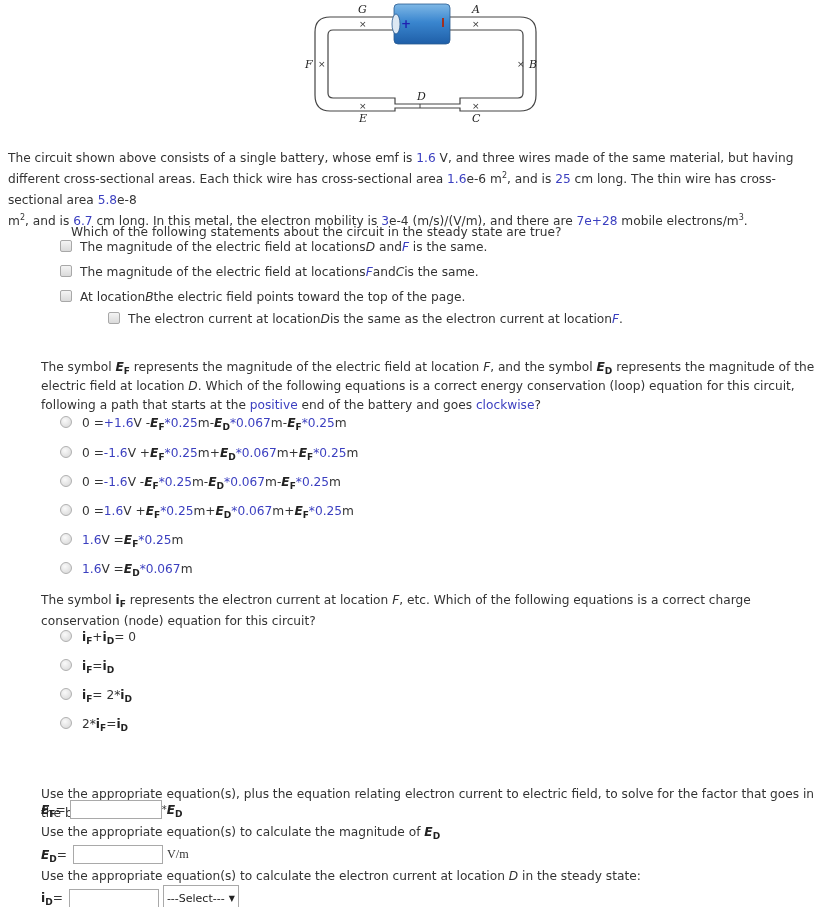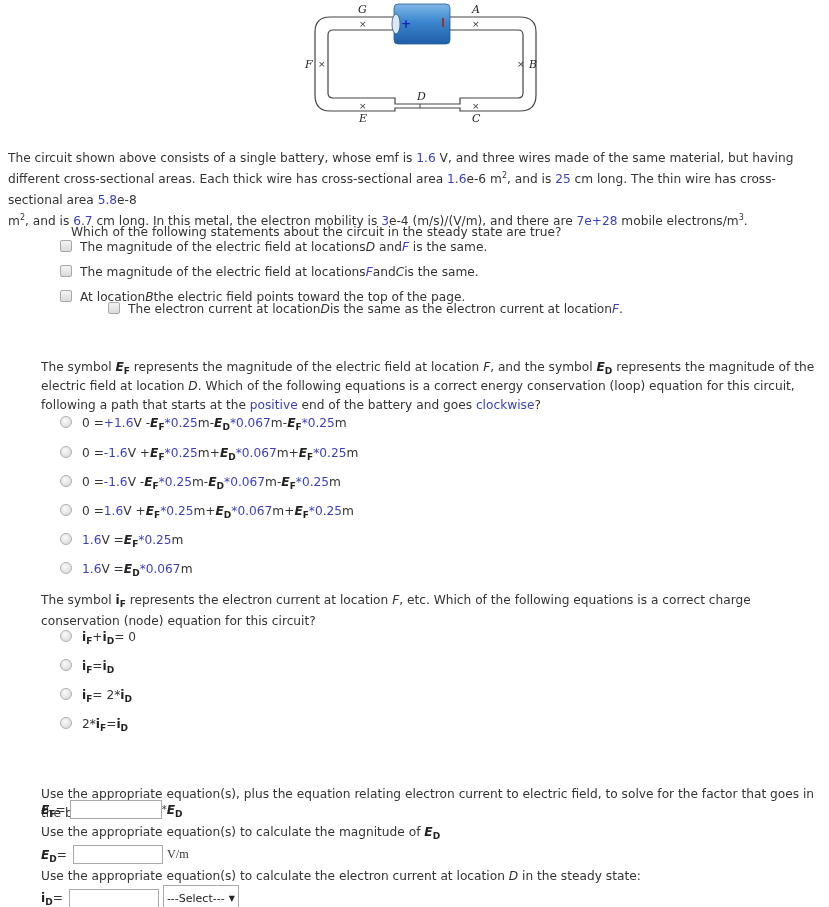--- a/index.html
+++ b/index.html
@@ -93,21 +93,21 @@
     <span> and </span>
     <span class="it">C</span>
     <span> is the same.</span>
 </div>
 <div class="opt" style="top:290px;">
   <span class="cb"></span>
   <span>At location </span>
     <span class="it">B</span>
     <span> the electric field points toward the top of the page.</span>
 </div>
-<div class="opt" style="top:302px;padding-left:48px;">
+<div class="opt" style="top:312px;padding-left:48px;">
   <span class="cb"></span>
   <span>The electron current at location </span>
     <span class="it">D</span>
     <span> is the same as the electron current at location </span>
     <span class="it blue">F</span>
     <span>.</span>
 </div>
 
 <div class="q" style="top:358px; line-height:19px;">
   <span>The symbol </span><span class="sym"><span>E</span><sub>F</sub></span><span> represents the magnitude of the electric field at location </span><span class="it">F</span><span>, and the symbol </span><span class="sym"><span>E</span><sub>D</sub></span><span> represents the magnitude of the electric field at location </span><span class="it">D</span><span>. Which of the following equations is a correct energy conservation (loop) equation for this circuit, following a path that starts at the </span><span class="blue">positive</span><span> end of the battery and goes </span><span class="blue">clockwise</span><span>?</span>

